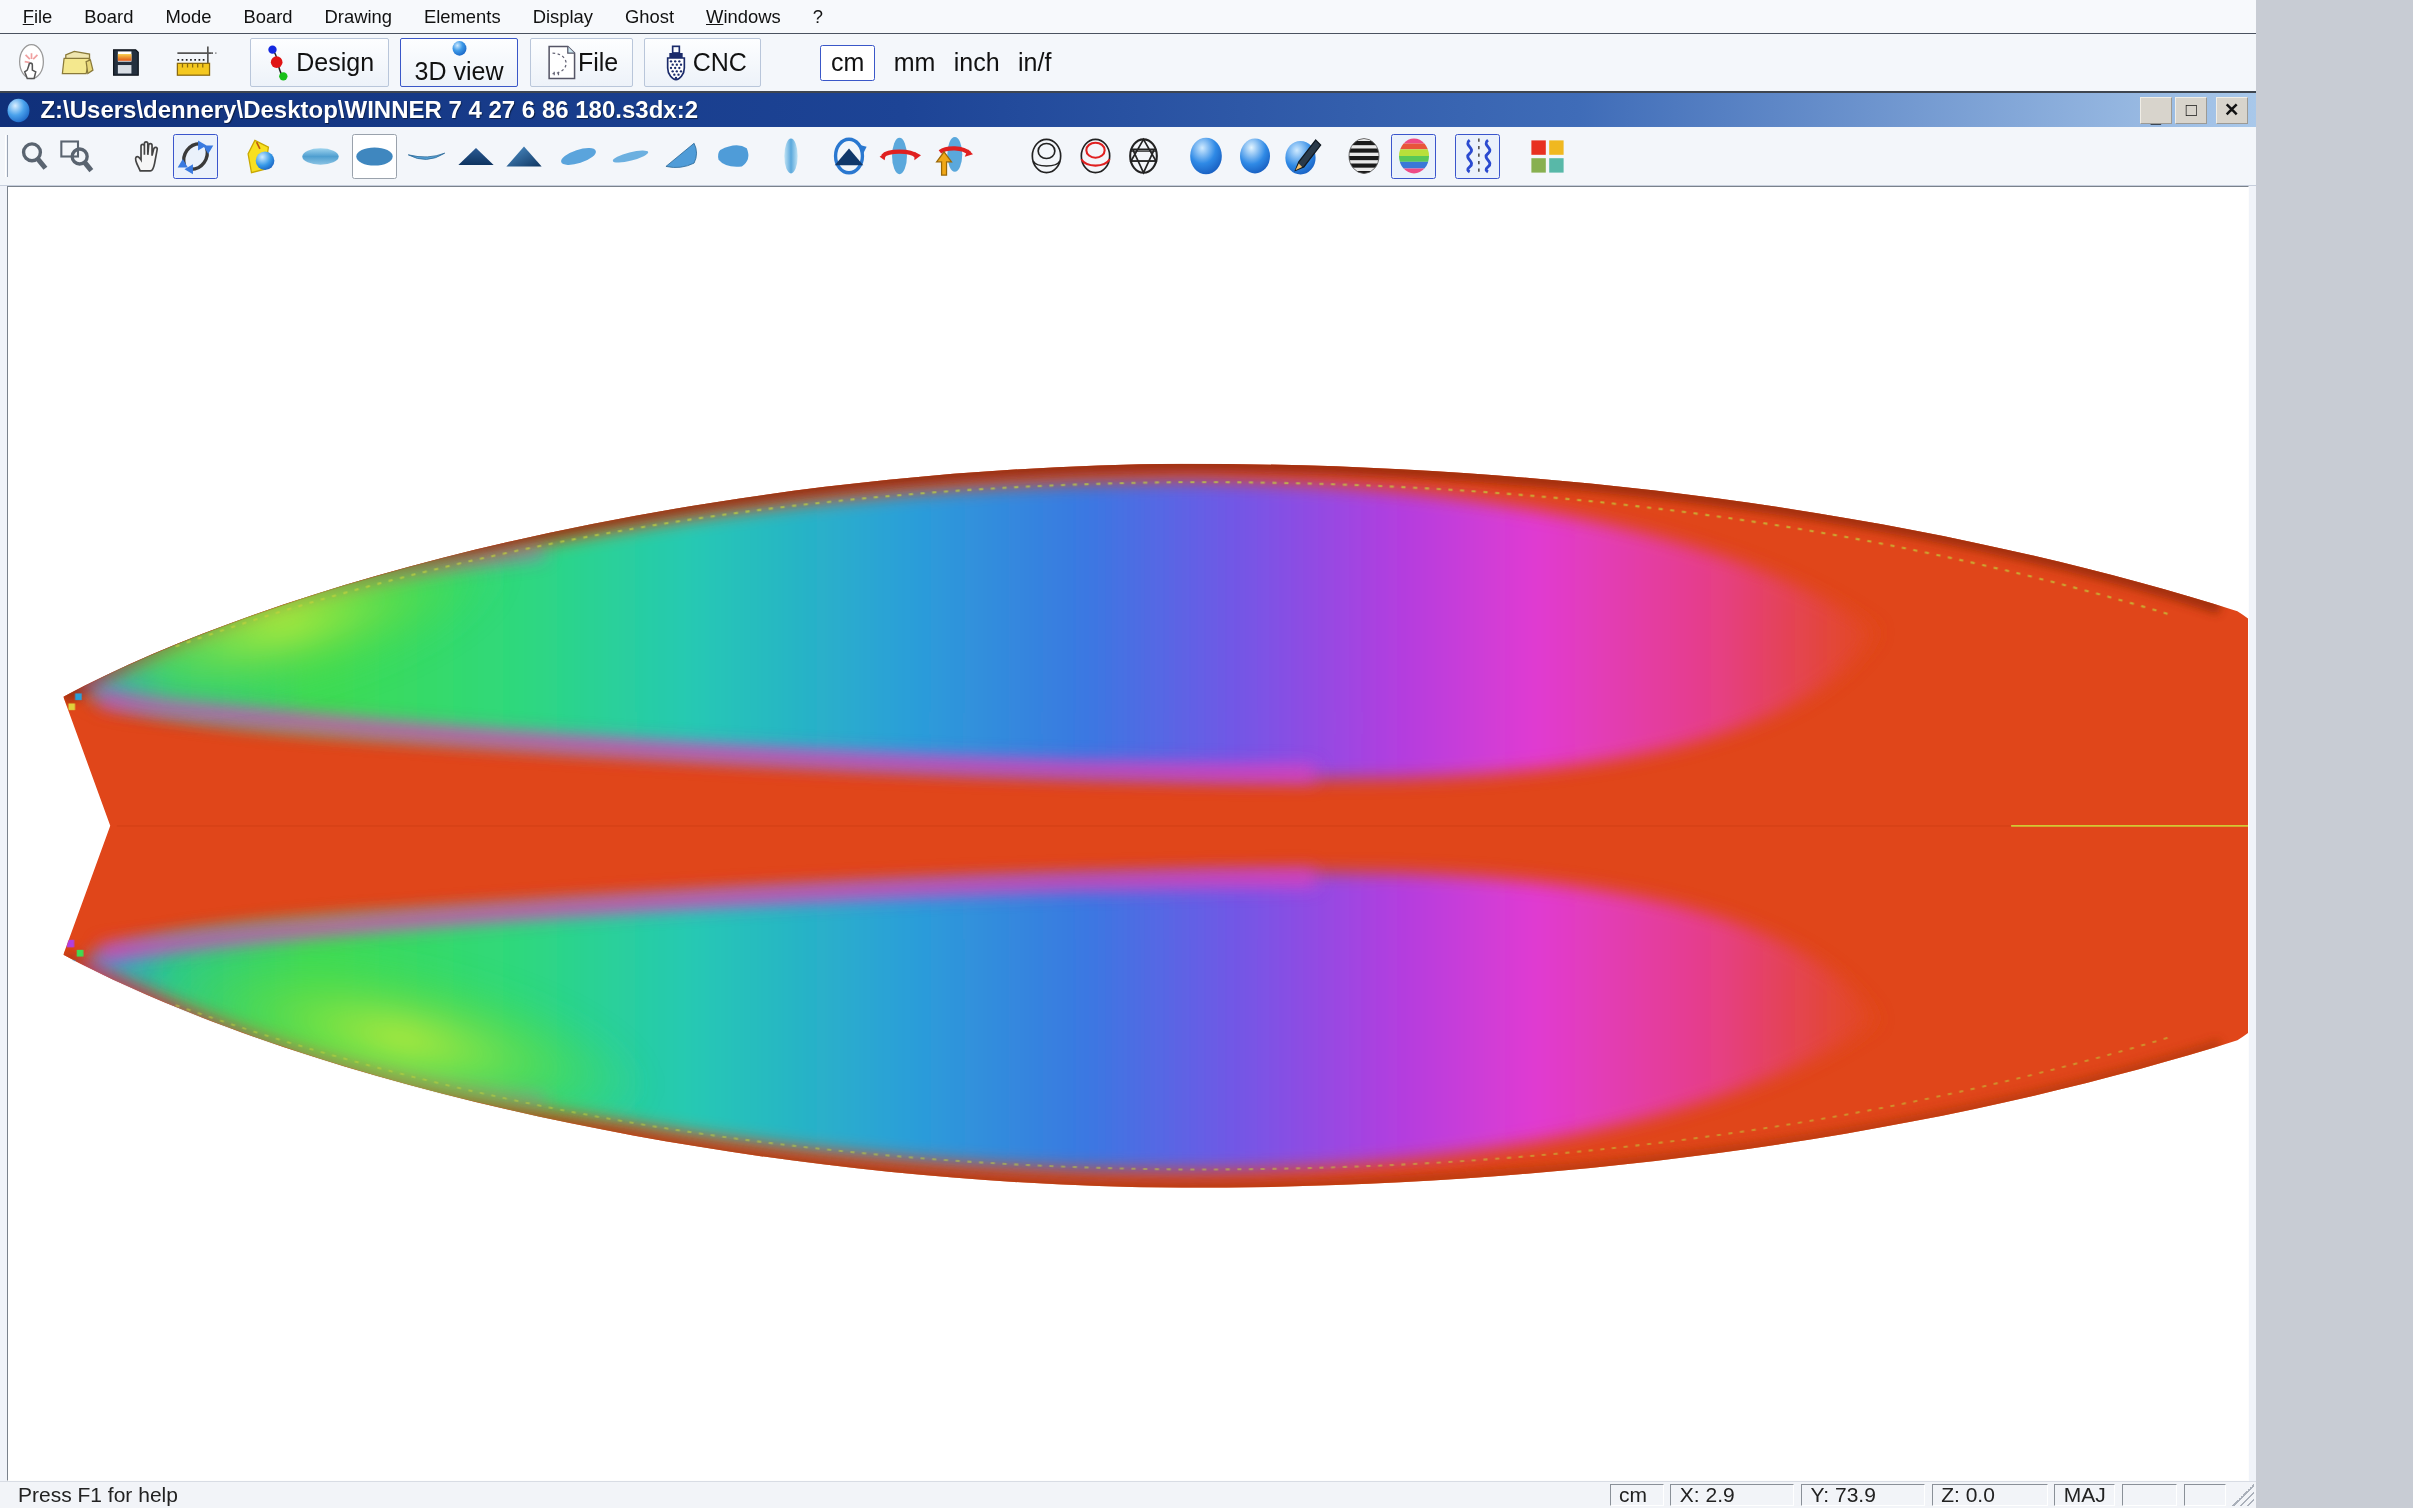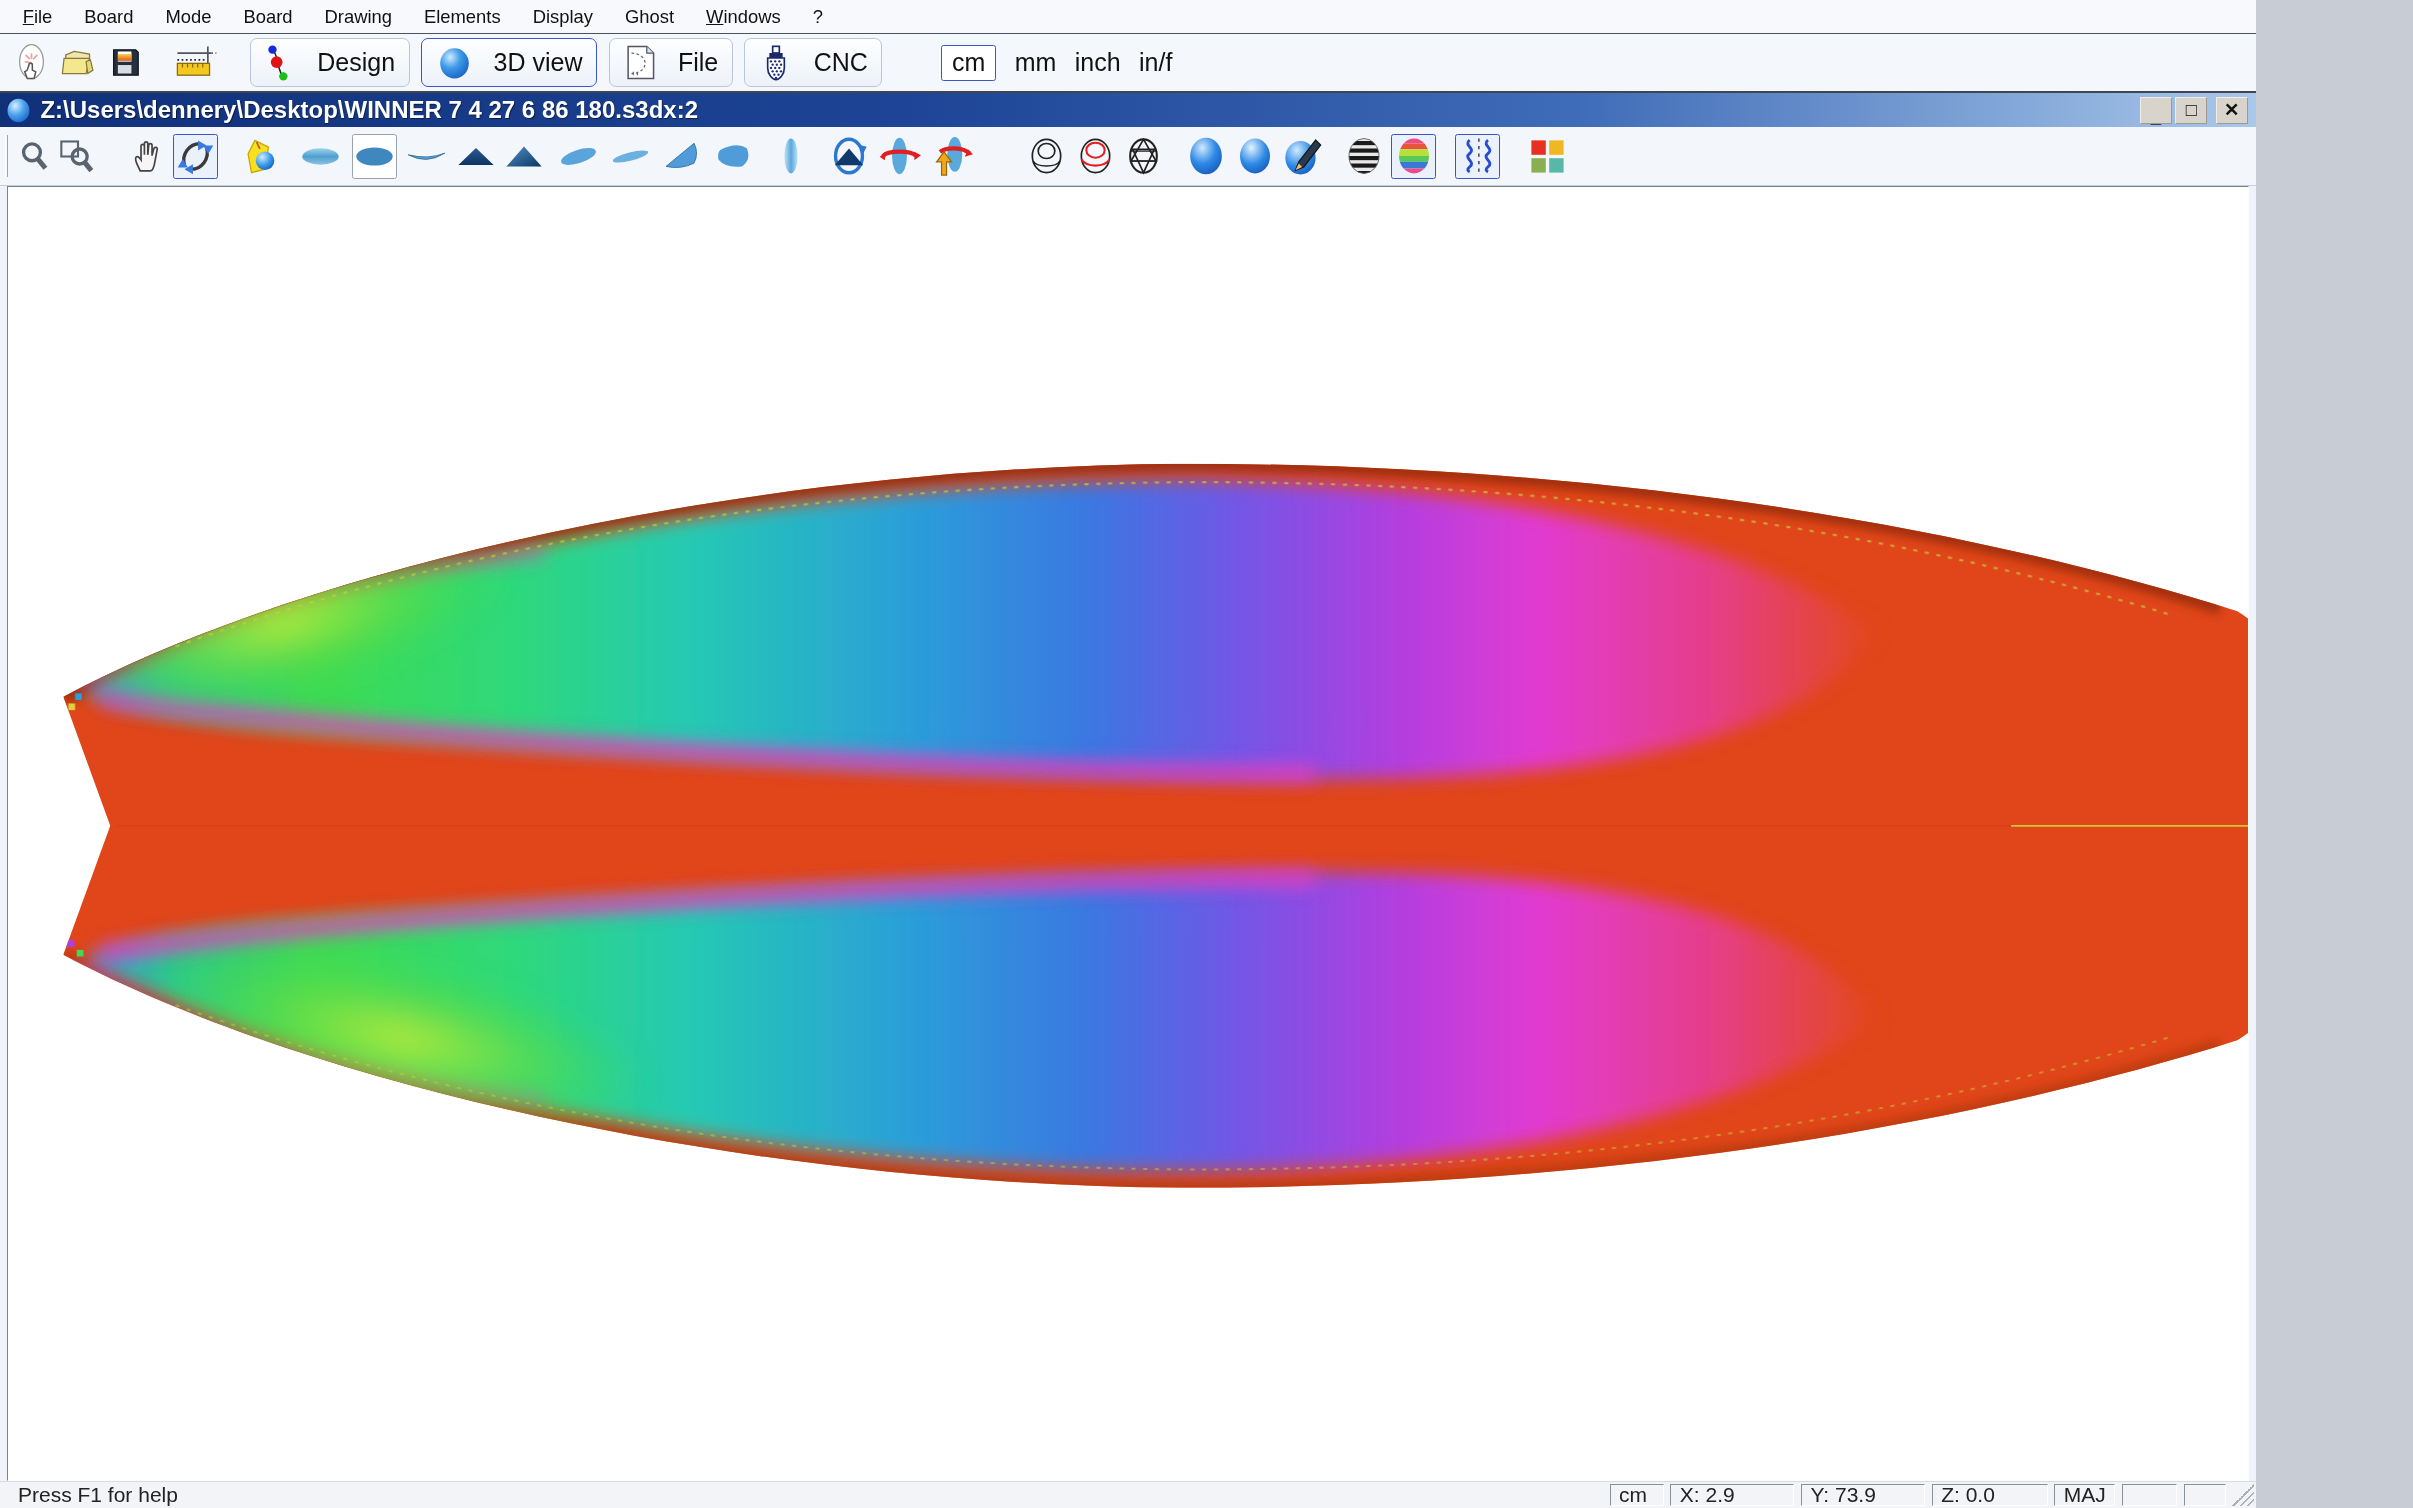--- a/index.html
+++ b/index.html
@@ -10,24 +10,24 @@
   
   .menubar{height:34px;background:#f7f9fc;border-bottom:1.7px solid #4a5260;
            display:flex;align-items:center;padding-left:6.7px;}
   .menuitem{font-size:18.4px;color:#111;padding:0 16px;cursor:default;line-height:32px;}
   .menuitem.ul-first::first-letter{text-decoration:underline;}
 
   
   .toolbar{height:59px;background:#f4f7fb;border-bottom:2.5px solid #3f4650;
            display:flex;align-items:center;position:relative;}
   .tbicon{width:47px;height:47px;display:flex;align-items:center;justify-content:center;}
-  .tbbtn{height:49px;display:flex;align-items:center;gap:21px;padding:0 13.4px;
+  .tbbtn{height:49px;display:flex;align-items:center;gap:0;padding:0 13.4px;
          background:linear-gradient(#fdfeff,#edf2f9);border:0.8px solid #b9c6da;
-         border-radius:7px;margin-right:11.7px;font-size:25px;color:#111;}
-  .tbbtn.active{border:1.7px solid #3a57c8;}
+         border-radius:2px;margin-right:11.7px;font-size:25px;color:#111;}
+  .tbbtn.active{border:1.7px solid #3a57c8;flex-direction:column;}
   .units{display:flex;align-items:center;gap:18.4px;margin-left:47px;font-size:25px;color:#111;}
   .unitsel{background:#fff;border:1.7px solid #3a57c8;border-radius:2.5px;padding:2.5px 10px;}
 
   
   .titlebar{height:34px;background:linear-gradient(90deg,#10307a 0%,#1d4496 40%,#3f6cb8 70%,#a9c8ea 100%);
             display:flex;align-items:center;padding:0 5px;}
   .titletext{color:#fff;font-weight:bold;font-size:24px;margin-left:8.4px;white-space:nowrap;
              text-shadow:0.8px 0.8px 0.8px rgba(0,0,0,.5);flex:1;}
   .winctrls{display:flex;gap:3.4px;margin-right:3.4px;}
   .wbtn{width:32px;height:27px;background:#d8d4cc;border:1.7px outset #f0ede6;

